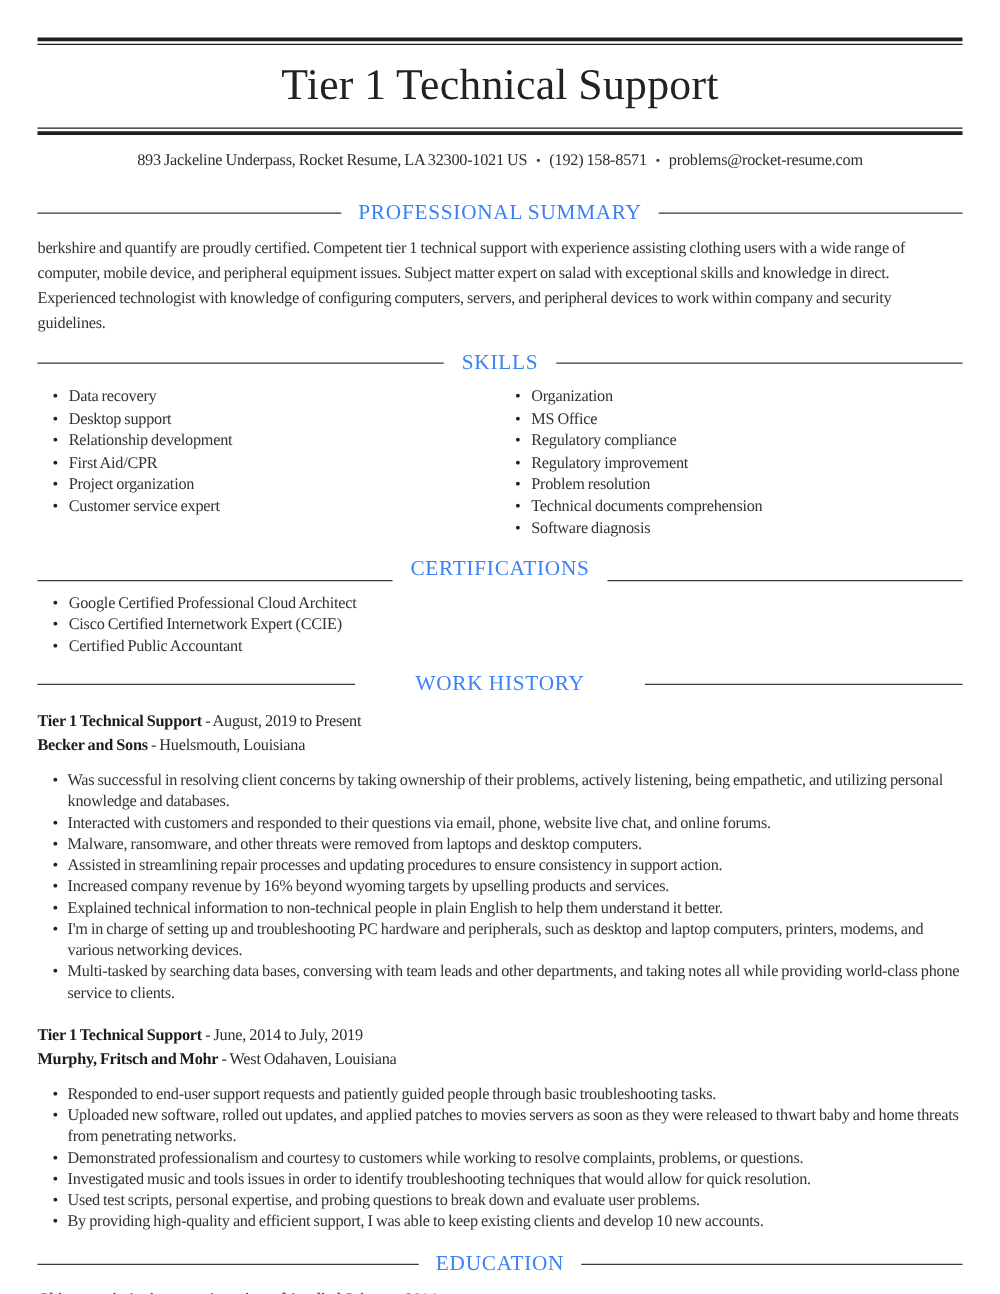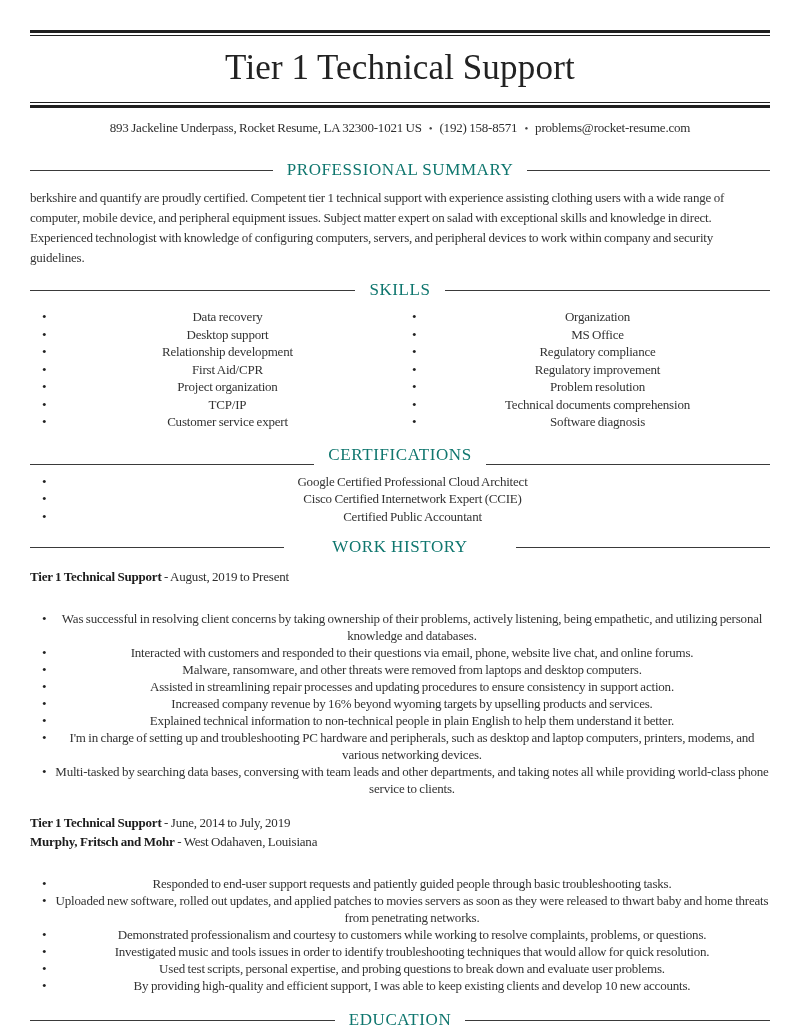--- a/index.html
+++ b/index.html
@@ -35,21 +35,21 @@
     text-align: center;
     font-size: 13px;
     color: #2e2e2e;
   }
   .contact .sep { padding: 0 7px; font-size: 11px; color: #444; }
 
   .sec-header {
     display: flex;
     align-items: center;
     gap: 14px;
-    color: #0f766e;
+    color: #3b82f6;
   }
   .sec-header .hr { flex: 1; height: 1px; background: #3a3a3a; }
   .sec-header h2 {
     margin: 0;
     font-size: 17px;
     font-weight: 400;
     letter-spacing: 0.6px;
     white-space: nowrap;
   }
   .mt-summary { margin-top: 24px; }
@@ -61,21 +61,20 @@
   p.summary-text {
     margin: 8px 0 0 0;
     line-height: 20px;
     text-align: left;
   }
 
   ul.blist {
     margin: 8px 0 0 0;
     padding: 0 0 0 12px;
     list-style: none;
-    text-align: center;
   }
   ul.blist li {
     position: relative;
     padding-left: 13px;
     line-height: 17.5px;
   }
   ul.blist li::before {
     content: "\2022";
     position: absolute;
     left: 0;
@@ -83,21 +82,21 @@
     color: #222;
   }
 
   .skills-cols { display: flex; }
   .skills-cols ul { flex: 1 1 50%; margin-top: 8px; }
 
   .job { margin-top: 10px; }
   .job.second { margin-top: 16px; }
   .job-line { margin: 0; line-height: 19px; color: #2e2e2e; font-family: Liberation Serif, serif; }
   .b { font-weight: bold; color: #1c1c1c; }
-  .job ul.blist { margin-top: 24px; padding-left: 12px; font-family: Liberation Serif, serif; }
+  .job ul.blist { margin-top: 10px; padding-left: 12px; font-family: Liberation Serif, serif; }
   .job ul.blist li { line-height: 17px; padding-left: 12px; }
 
   .edu-entry { margin-top: 8px; }
   .edu-line { margin: 0; line-height: 19px; color: #2e2e2e; }
 </style>
 </head>
 <body>
 
 <div class="page">
 
@@ -127,21 +126,20 @@
     <h2>SKILLS</h2>
     <span class="hr"></span>
   </div>
   <div class="skills-cols">
     <ul class="blist">
       <li>Data recovery</li>
       <li>Desktop support</li>
       <li>Relationship development</li>
       <li>First Aid/CPR</li>
       <li>Project organization</li>
-      <li>TCP/IP</li>
       <li>Customer service expert</li>
     </ul>
     <ul class="blist">
       <li>Organization</li>
       <li>MS Office</li>
       <li>Regulatory compliance</li>
       <li>Regulatory improvement</li>
       <li>Problem resolution</li>
       <li>Technical documents comprehension</li>
       <li>Software diagnosis</li>
@@ -160,20 +158,21 @@
   </ul>
 
   <div class="sec-header mt-work">
     <span class="hr"></span>
     <h2>WORK HISTORY</h2>
     <span class="hr"></span>
   </div>
 
   <div class="job">
     <p class="job-line"><span class="b">Tier 1 Technical Support</span><span> - </span><span>August, 2019 to Present</span></p>
+    <p class="job-line"><span class="b">Becker and Sons</span><span> - </span><span>Huelsmouth, Louisiana</span></p>
     <ul class="blist">
       <li>Was successful in resolving client concerns by taking ownership of their problems, actively listening, being empathetic, and utilizing personal knowledge and databases.</li>
       <li>Interacted with customers and responded to their questions via email, phone, website live chat, and online forums.</li>
       <li>Malware, ransomware, and other threats were removed from laptops and desktop computers.</li>
       <li>Assisted in streamlining repair processes and updating procedures to ensure consistency in support action.</li>
       <li>Increased company revenue by 16% beyond wyoming targets by upselling products and services.</li>
       <li>Explained technical information to non-technical people in plain English to help them understand it better.</li>
       <li>I'm in charge of setting up and troubleshooting PC hardware and peripherals, such as desktop and laptop computers, printers, modems, and various networking devices.</li>
       <li>Multi-tasked by searching data bases, conversing with team leads and other departments, and taking notes all while providing world-class phone service to clients.</li>
     </ul>

